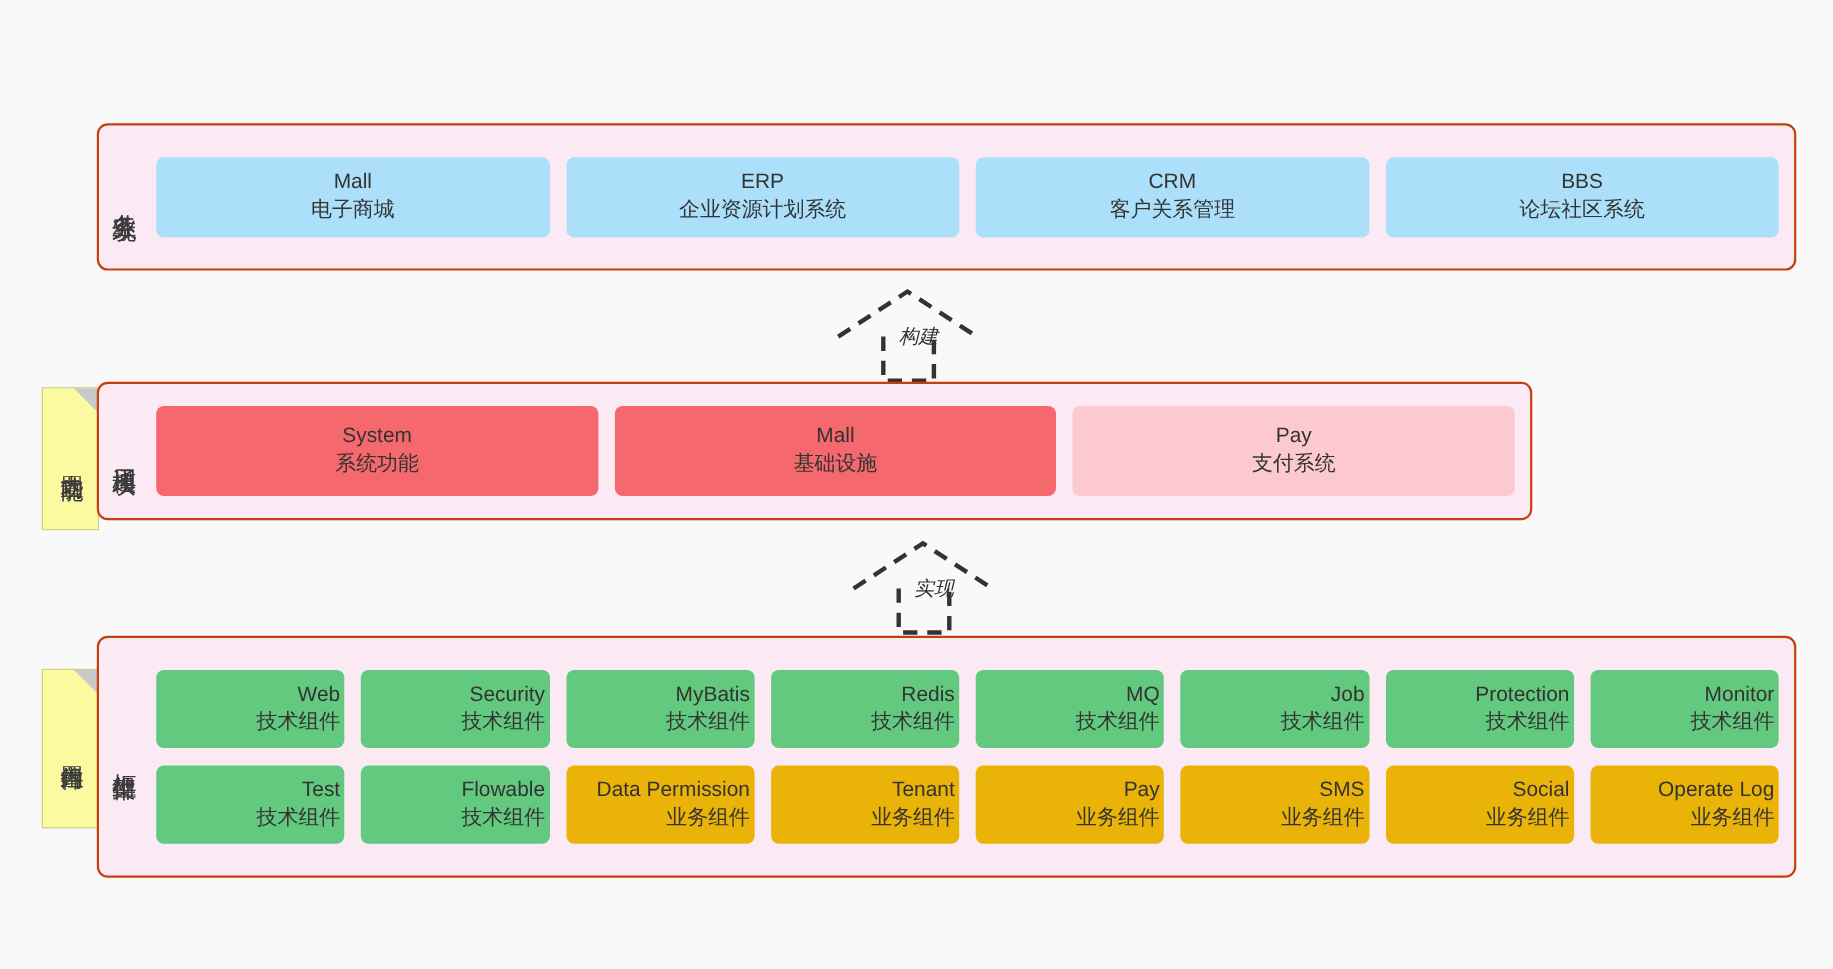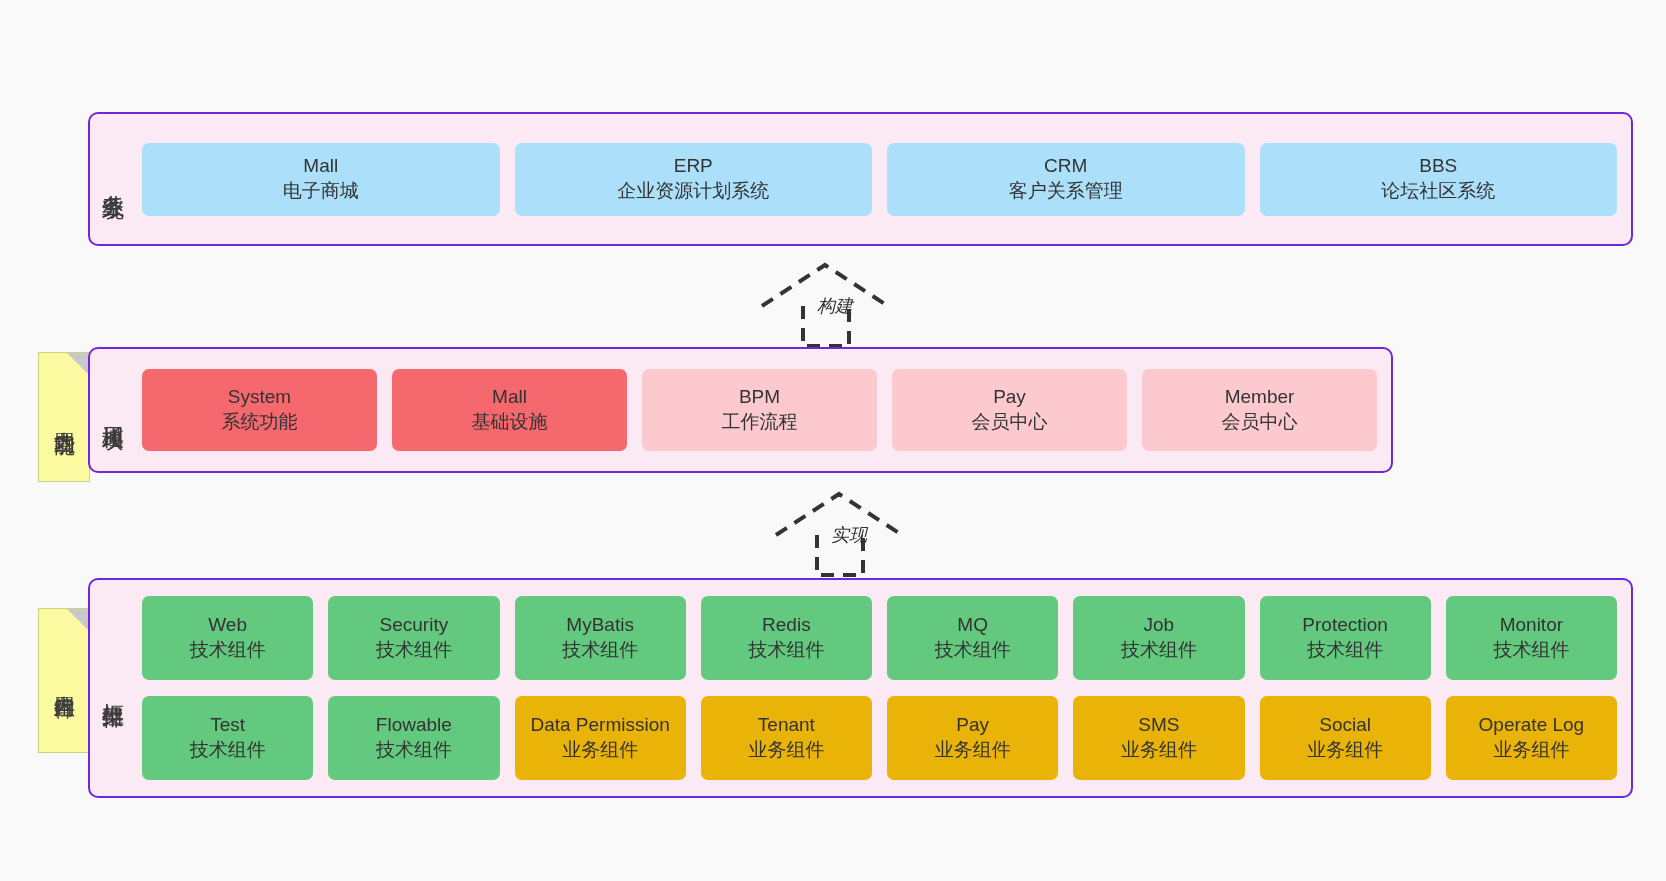--- a/index.html
+++ b/index.html
@@ -10,21 +10,21 @@
     color:#333333;
     overflow:hidden;
     position:relative;
   }
   .stage{position:absolute;left:0;top:0;width:1666px;height:881px;}
 
   
   .layer{
     position:absolute;
     background:#fbeaf4;
-    border:2px solid #6d28d9;
+    border:2px solid #c2410c;
     border-radius:10px;
     box-sizing:border-box;
     display:flex;
     align-items:stretch;
   }
   .layer-title{
     width:46px;
     flex:0 0 46px;
     display:flex;
     align-items:center;
@@ -64,21 +64,21 @@
     color:#333333;
     box-sizing:border-box;
     padding:6px 4px;
   }
   .card .t1{white-space:normal;}
   .card .t2{white-space:nowrap;}
   .card.biz{height:73px;background:#ace0fa;}
   .card.mod{height:82px;}
   .card.mod.strong{background:#f4686e;}
   .card.mod.soft{background:#fcc9cf;}
-  .card.comp{height:84px;}
+  .card.comp{height:71px;align-items:flex-end;}
   .card.comp.tech{background:#63c97e;}
   .card.comp.business{background:#eab308;}
 
   
   .note{
     position:absolute;
     width:52px;
     background:#fcfaa0;
     border:1px solid #cfcf84;
     box-sizing:border-box;
@@ -159,30 +159,22 @@
       <div class="row">
         <div class="card mod strong">
           <span class="t1">System</span>
           <span class="t2">系统功能</span>
         </div>
         <div class="card mod strong">
           <span class="t1">Mall</span>
           <span class="t2">基础设施</span>
         </div>
         <div class="card mod soft">
-          <span class="t1">BPM</span>
-          <span class="t2">工作流程</span>
-        </div>
-        <div class="card mod soft">
           <span class="t1">Pay</span>
-          <span class="t2">会员中心</span>
-        </div>
-        <div class="card mod soft">
-          <span class="t1">Member</span>
-          <span class="t2">会员中心</span>
+          <span class="t2">支付系统</span>
         </div>
       </div>
     </div>
   </div>
 
   <div class="arrow" style="left:771px;top:487px;width:190px;height:92px;">
     <svg width="190" height="92" viewBox="0 0 190 92">
       <path d="M 5 48 L 68 7 L 131 48" fill="none" stroke="#333333" stroke-width="4" stroke-dasharray="13,9" stroke-linecap="butt"></path>
       <path d="M 46 48 L 46 88 L 92 88 L 92 48" fill="none" stroke="#333333" stroke-width="4" stroke-dasharray="13,9" stroke-linecap="butt"></path>
     </svg>

